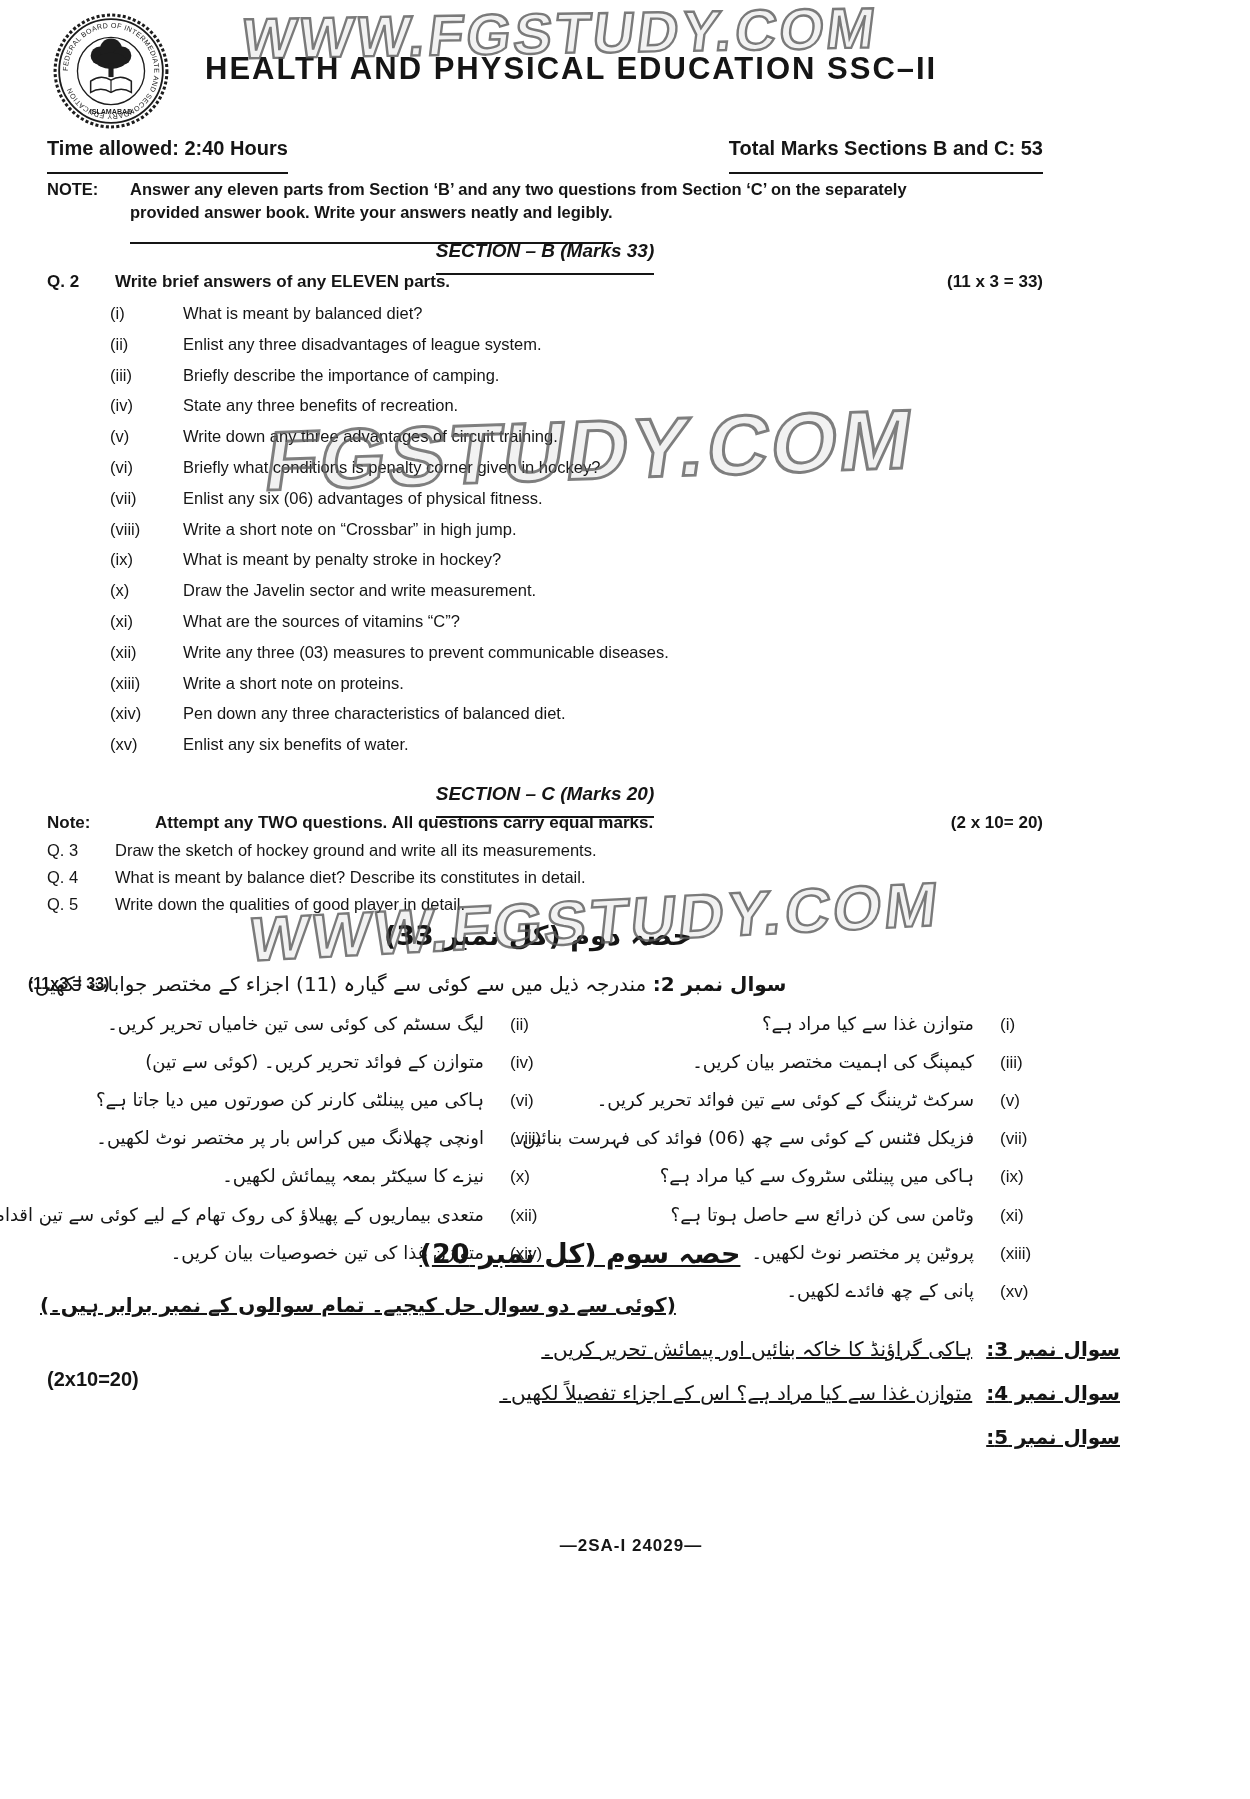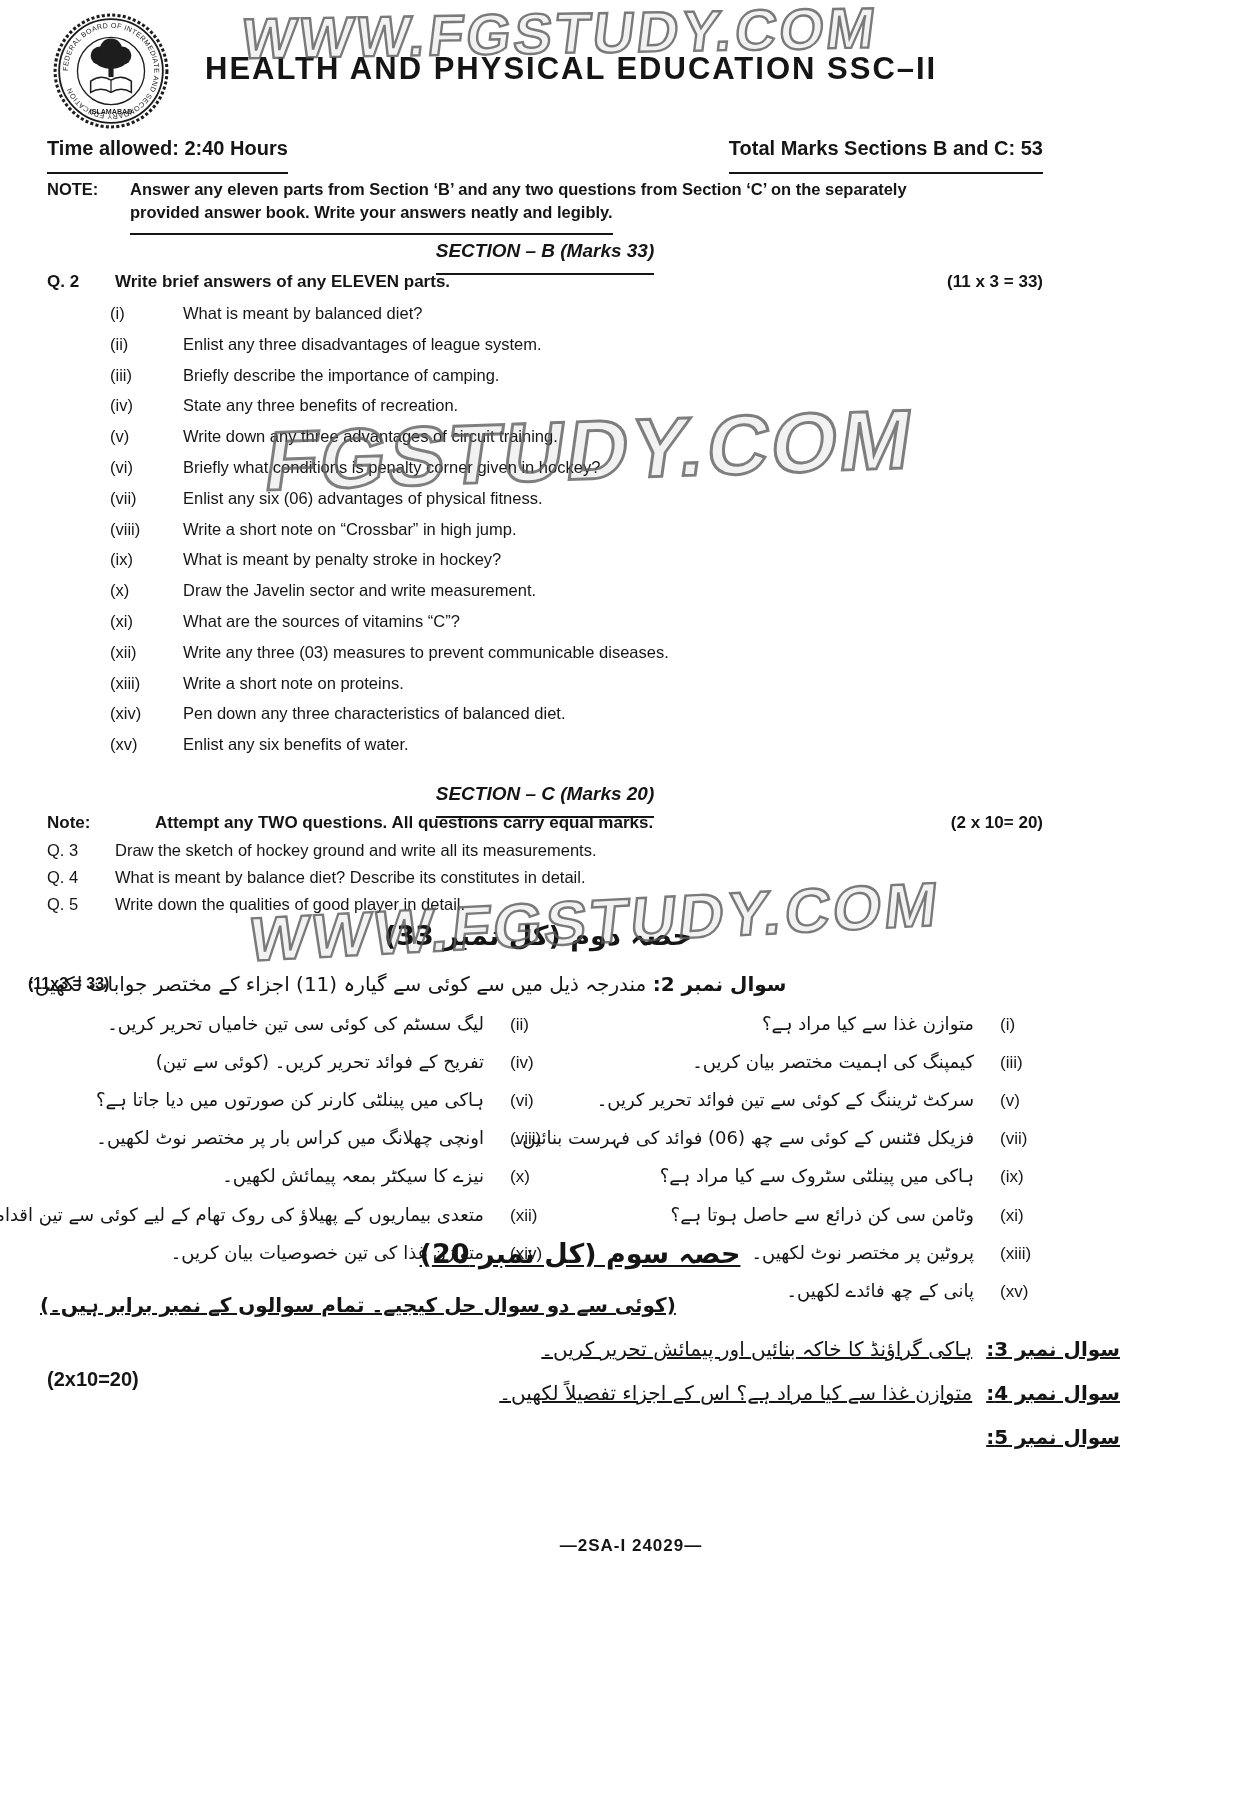--- a/index.html
+++ b/index.html
@@ -32,21 +32,21 @@
     display:flex; justify-content:space-between;
     font-size:20px; font-weight:bold;
   }
   .uline2 { border-bottom:2px solid #151515; padding-bottom:12px; }
 
   .note-block {
     position:absolute; left:47px; top:178px; width:996px;
     display:flex; font-size:16.5px; font-weight:bold; line-height:1.4;
   }
   .note-label { width:83px; flex:none; }
-  .note-underline { display:inline-block; border-bottom:2px solid #151515; padding-bottom:9px; }
+  .note-underline { display:inline-block; border-bottom:2px solid #151515; padding-bottom:18px; }
 
   
   .section-b { position:absolute; left:47px; top:240px; width:996px; }
   .section-c { position:absolute; left:47px; top:783px; width:996px; }
   .sec-heading { text-align:center; font-size:19px; font-weight:bold; font-style:italic; }
   .sec-heading .uline2 { border-bottom-width:2px; }
   .q-row { display:flex; margin-top:10px; font-weight:bold; font-size:17px; }
   .q-num { width:68px; flex:none; }
   .q-marks { margin-left:auto; }
   .note-row { display:flex; margin-top:8px; font-weight:bold; font-size:17px; }
@@ -252,21 +252,21 @@
       <div class="ucell">
           <span class="unum">(ii)</span>
           <span class="utext">لیگ سسٹم کی کوئی سی تین خامیاں تحریر کریں۔</span>
         </div>
       <div class="ucell">
           <span class="unum">(iii)</span>
           <span class="utext">کیمپنگ کی اہمیت مختصر بیان کریں۔</span>
         </div>
       <div class="ucell">
           <span class="unum">(iv)</span>
-          <span class="utext">تفریح کے فوائد تحریر کریں۔ (کوئی سے تین)</span>
+          <span class="utext">متوازن کے فوائد تحریر کریں۔ (کوئی سے تین)</span>
         </div>
       <div class="ucell">
           <span class="unum">(v)</span>
           <span class="utext">سرکٹ ٹریننگ کے کوئی سے تین فوائد تحریر کریں۔</span>
         </div>
       <div class="ucell">
           <span class="unum">(vi)</span>
           <span class="utext">ہاکی میں پینلٹی کارنر کن صورتوں میں دیا جاتا ہے؟</span>
         </div>
       <div class="ucell">

